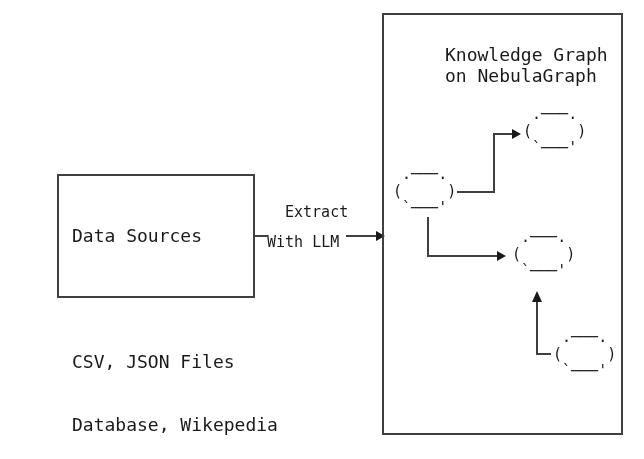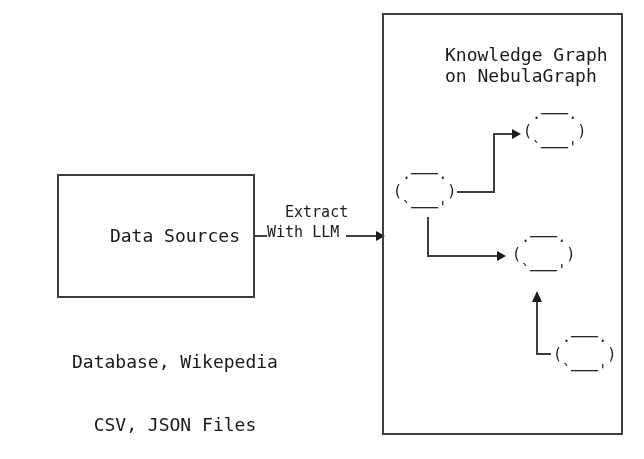--- a/index.html
+++ b/index.html
@@ -11,26 +11,26 @@
   html,body{width:644px;height:459px;background:var(--bg);overflow:hidden;}
   body{font-family:"DejaVu Sans Mono","Liberation Mono",monospace;color:var(--text);}
   .canvas{position:relative;width:644px;height:459px;background:var(--bg);}
 
   .ascii-box{position:absolute;border:2px solid var(--line);background:transparent;}
   .source-box{left:57px;top:174px;width:198px;height:124px;}
   .kg-box{left:382px;top:13px;width:241px;height:422px;}
 
   .textblock{position:absolute;font-size:18px;line-height:21px;white-space:pre;color:var(--text);}
   .source-text{left:72px;top:183px;}
-  .source-text .row{height:21px;white-space:pre;text-align:center;}
+  .source-text .row{height:21px;white-space:pre;}
   .kg-title{left:445px;top:44px;}
 
   .mid-line{position:absolute;font-size:15px;line-height:17px;white-space:pre;}
   .extract-line1{left:285px;top:204px;}
-  .extract-line2{left:267px;top:224px;}
+  .extract-line2{left:267px;top:234px;}
 
   .node{position:absolute;font-size:15px;line-height:17px;white-space:pre;color:var(--text);}
   .node-a{left:523px;top:106px;}
   .node-b{left:393px;top:166px;}
   .node-c{left:512px;top:229px;}
   .node-d{left:553px;top:329px;}
 
   svg.edges{position:absolute;left:0;top:0;width:644px;height:459px;pointer-events:none;}
   svg.edges path{stroke:var(--line);stroke-width:2;fill:none;}
   svg.edges polygon{fill:var(--text);stroke:none;}
@@ -57,22 +57,22 @@
     <g>
       <path d="M551 354 H537 V302"></path>
       <polygon points="532,302 542,302 537,291"></polygon>
     </g>
   </svg>
 
   <div class="ascii-box source-box"></div>
   <div class="textblock source-text">
     <div class="row">Data Sources</div>
     <div class="row"></div>
+    <div class="row">CSV, JSON Files</div>
     <div class="row">Database, Wikepedia</div>
-    <div class="row">CSV, JSON Files</div>
     
   </div>
 
   <div class="mid-line extract-line1">Extract</div>
   <div class="mid-line extract-line2">With LLM</div>
 
   <div class="ascii-box kg-box"></div>
   <pre class="textblock kg-title">Knowledge Graph
 on NebulaGraph</pre>
 

